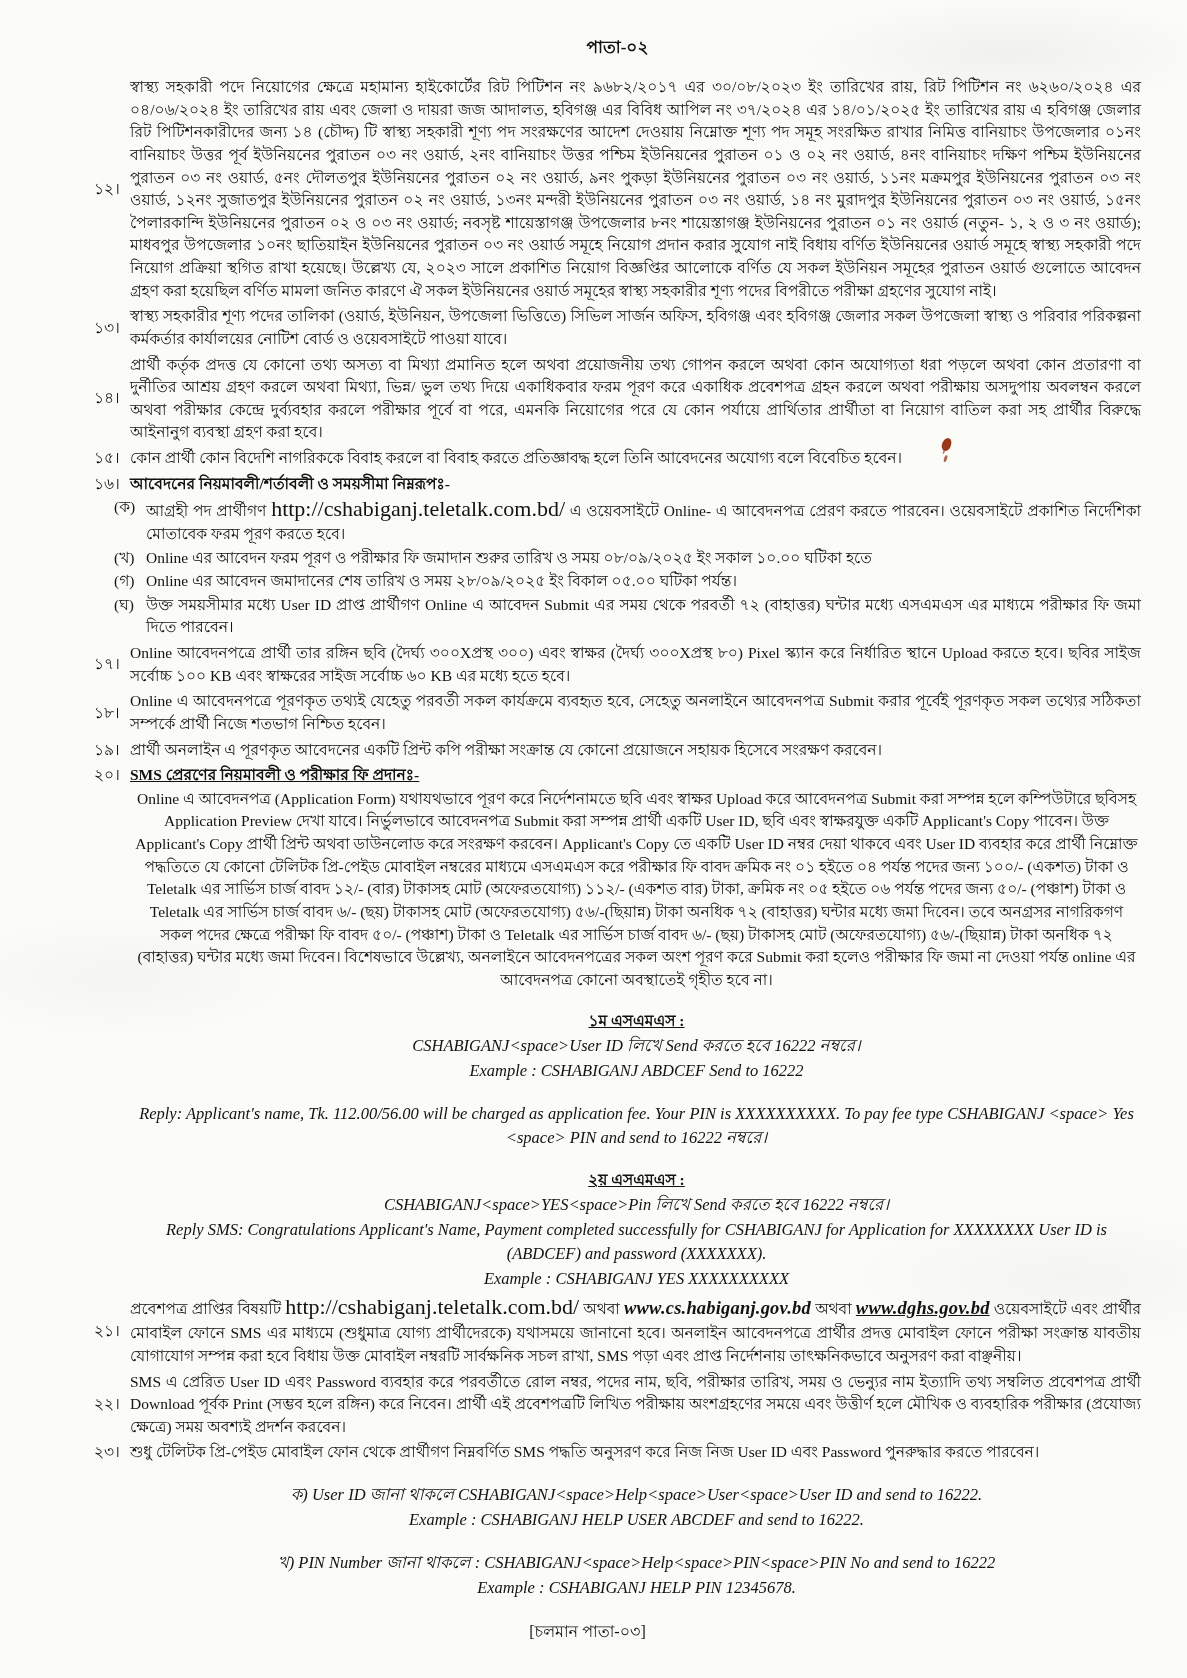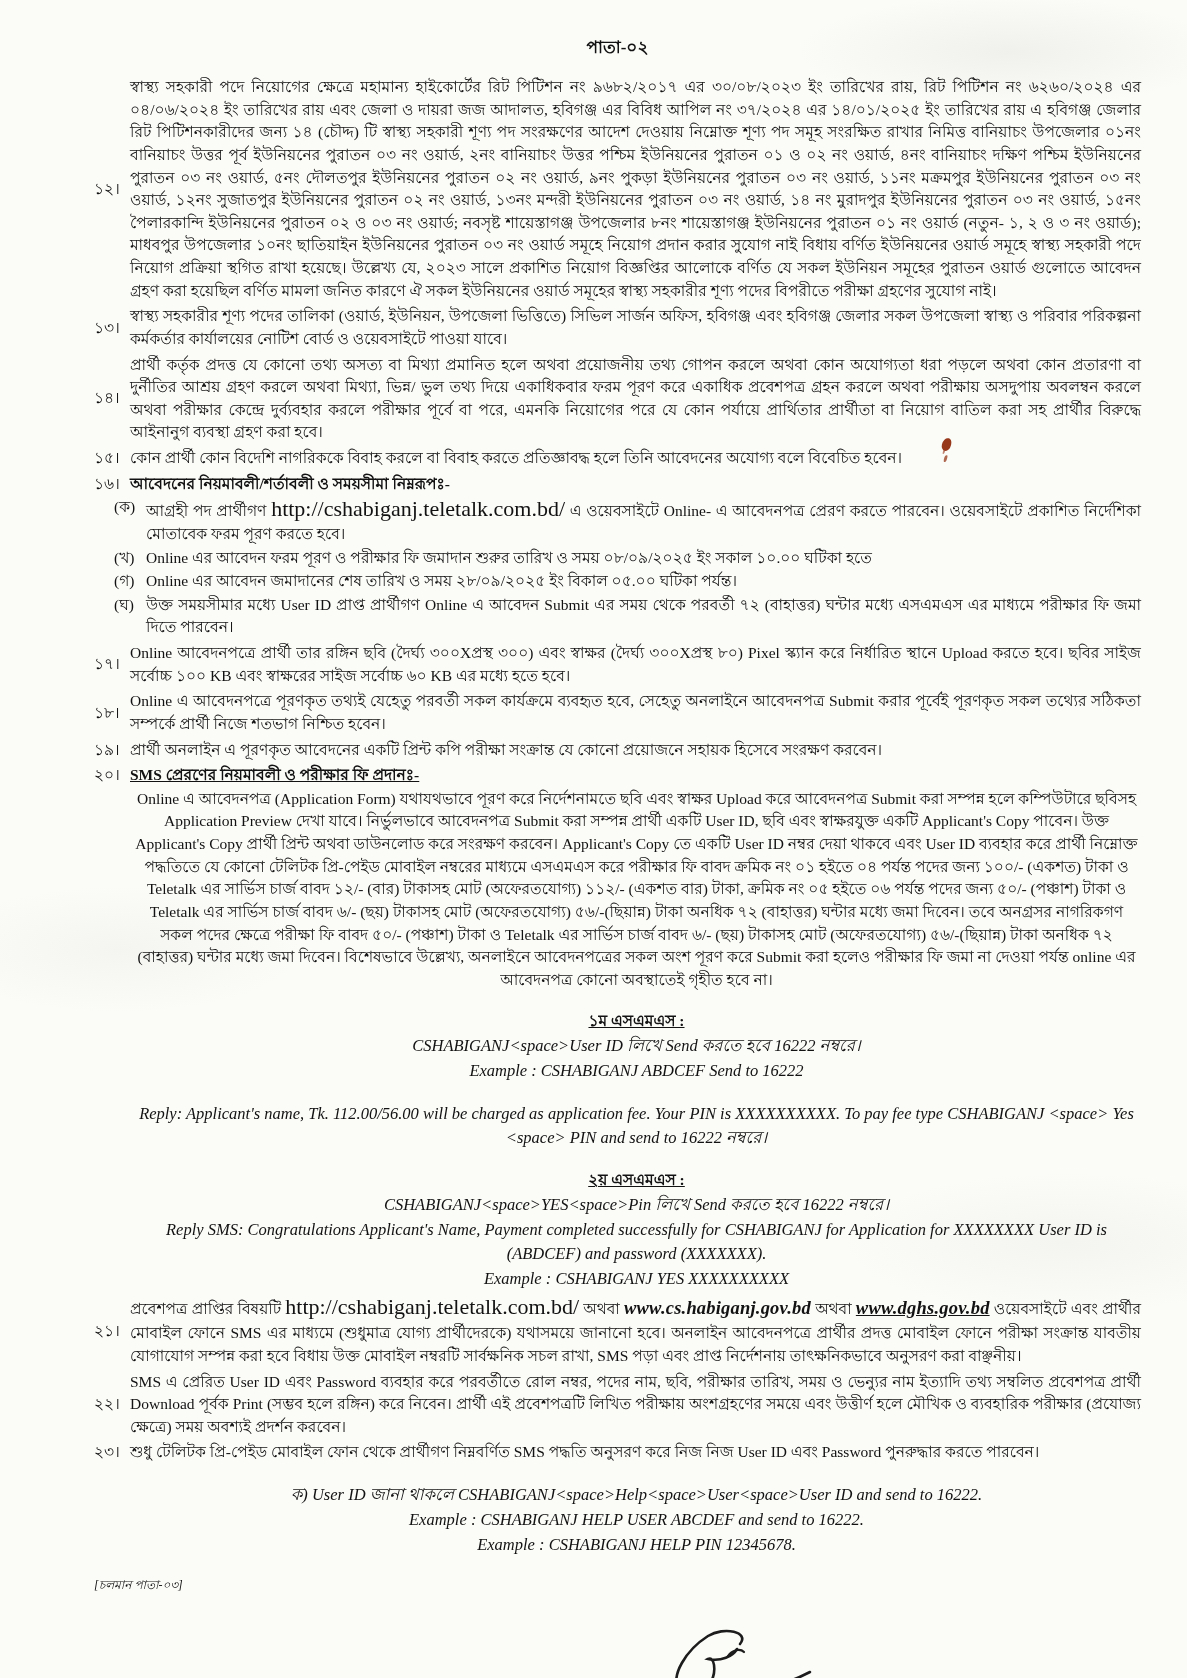--- a/index.html
+++ b/index.html
@@ -39,24 +39,23 @@
   .indent-2{padding-left:38px;}
   .content{flex:1;text-align:justify;}
   .indent-2 .content{text-align:center;}
   .b{font-weight:bold;}
   .u{text-decoration:underline;}
   .big{font-size:22px;line-height:1.15;margin-top:8px;}
   .eng{font-size:16.5px;font-style:italic;}
   .medurl{font-size:18.5px;letter-spacing:.2px;}
   .gap-top{margin-top:19px;}
   .footer-note{
-    text-align:left;
-    font-size:12px;
+    text-align:center;
+    font-size:16px;
     padding:18px 60px 0 0;
-    font-style:italic;
   }
   .signature{
     margin:26px 0 0 560px;
     width:180px;height:100px;
   }
   .ink-blot{
     position:absolute;
     left:942px;top:438px;
     width:9px;height:13px;
     background:#97381a;
@@ -161,20 +160,23 @@
       <div class="line indent-0 item">
         <span class="num">২৩।</span>
         <span class="content"><span>শুধু টেলিটক প্রি-পেইড মোবাইল ফোন থেকে প্রার্থীগণ নিম্নবর্ণিত SMS পদ্ধতি অনুসরণ করে নিজ নিজ User ID এবং Password পুনরুদ্ধার করতে পারবেন।</span></span>
       </div>
       <div class="line indent-2 gap-top">
         <span class="content"><span class="eng">ক) User ID জানা থাকলে CSHABIGANJ&lt;space&gt;Help&lt;space&gt;User&lt;space&gt;User ID and send to 16222.</span></span>
       </div>
       <div class="line indent-2">
         <span class="content"><span class="eng">Example : CSHABIGANJ HELP USER ABCDEF and send to 16222.</span></span>
       </div>
+      <div class="line indent-2 gap-top">
+        <span class="content"><span class="eng">খ) PIN Number জানা থাকলে : CSHABIGANJ&lt;space&gt;Help&lt;space&gt;PIN&lt;space&gt;PIN No and send to 16222</span></span>
+      </div>
       <div class="line indent-2">
         <span class="content"><span class="eng">Example : CSHABIGANJ HELP PIN 12345678.</span></span>
       </div>
     </div>
   <div class="footer-note">[চলমান পাতা-০৩]</div>
   <svg class="signature" viewBox="0 0 180 100" xmlns="http://www.w3.org/2000/svg">
     <path d="M86,22 c10,-12 -16,-18 -32,-8 c-22,14 -38,40 -29,54 c7,11 26,5 32,-8 c6,-12 3,-26 -3,-23 c13,3 25,-3 29,-10" fill="none" stroke="#1c1c1c" stroke-width="2.6" stroke-linecap="round"></path>
     <path d="M24,64 c28,16 86,10 132,-14" fill="none" stroke="#1c1c1c" stroke-width="2.6" stroke-linecap="round"></path>
     <path d="M74,34 c4,-6 12,-8 16,-4" fill="none" stroke="#1c1c1c" stroke-width="2.2" stroke-linecap="round"></path>
   </svg>

